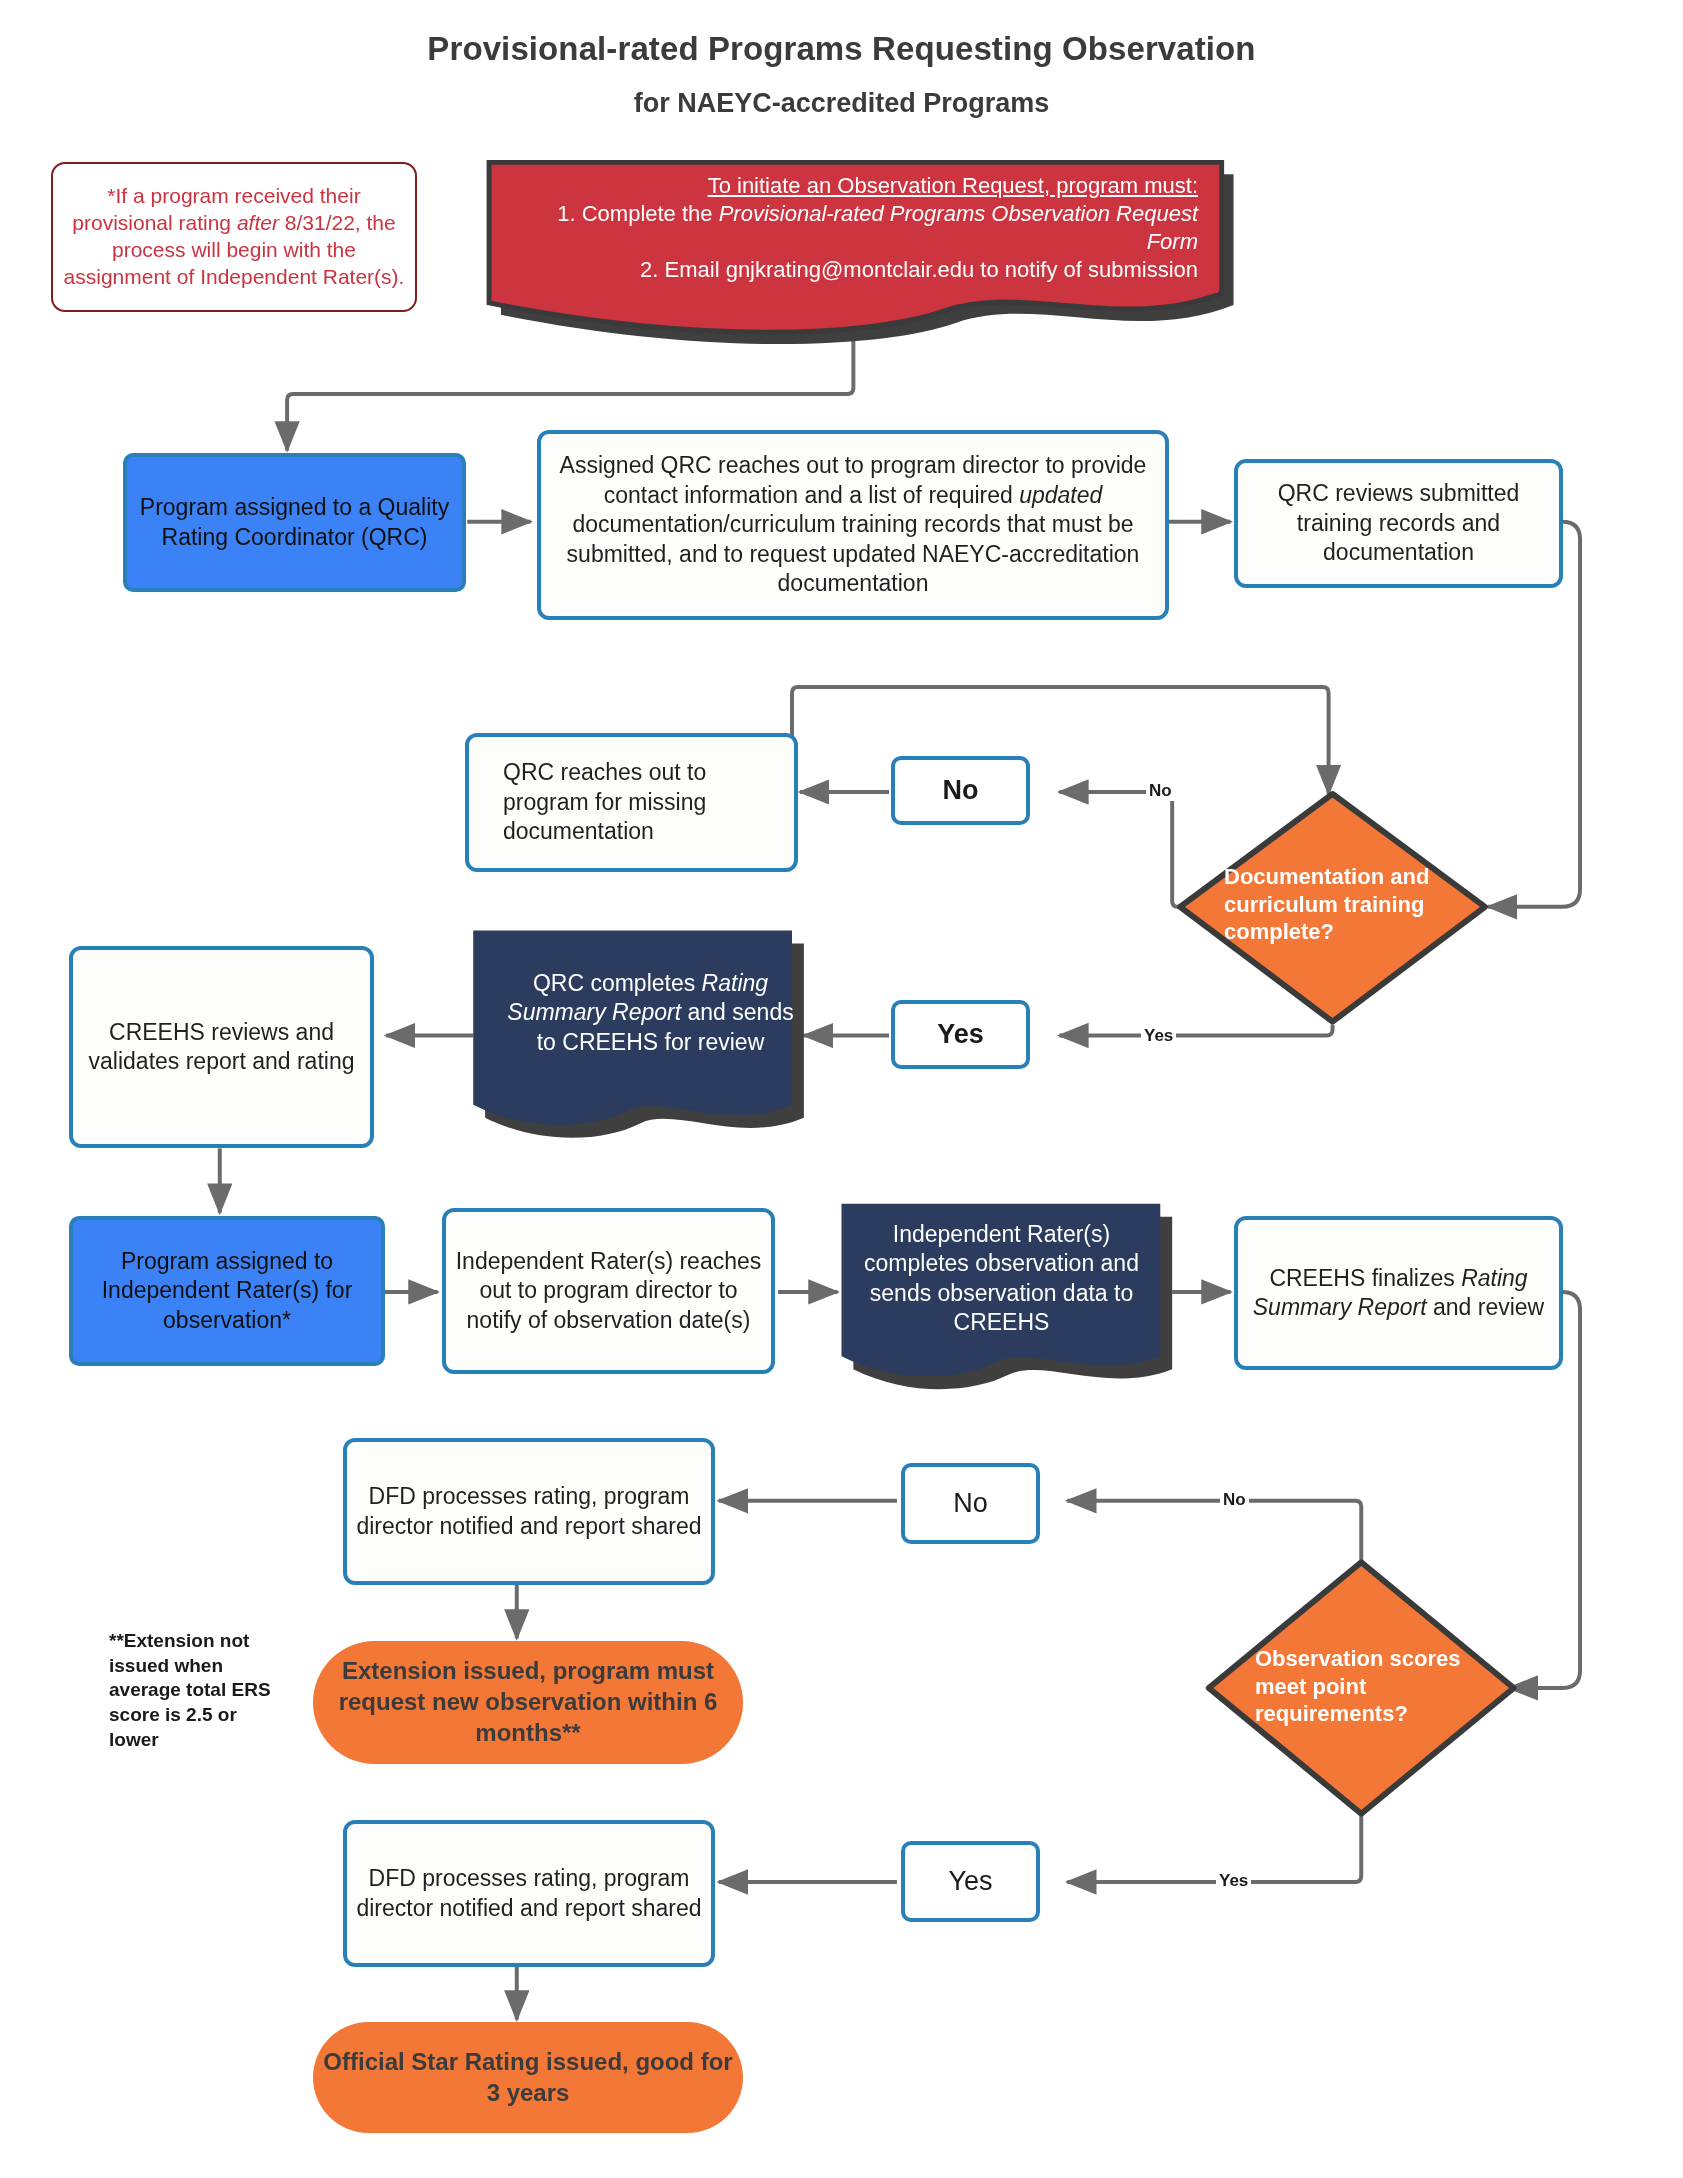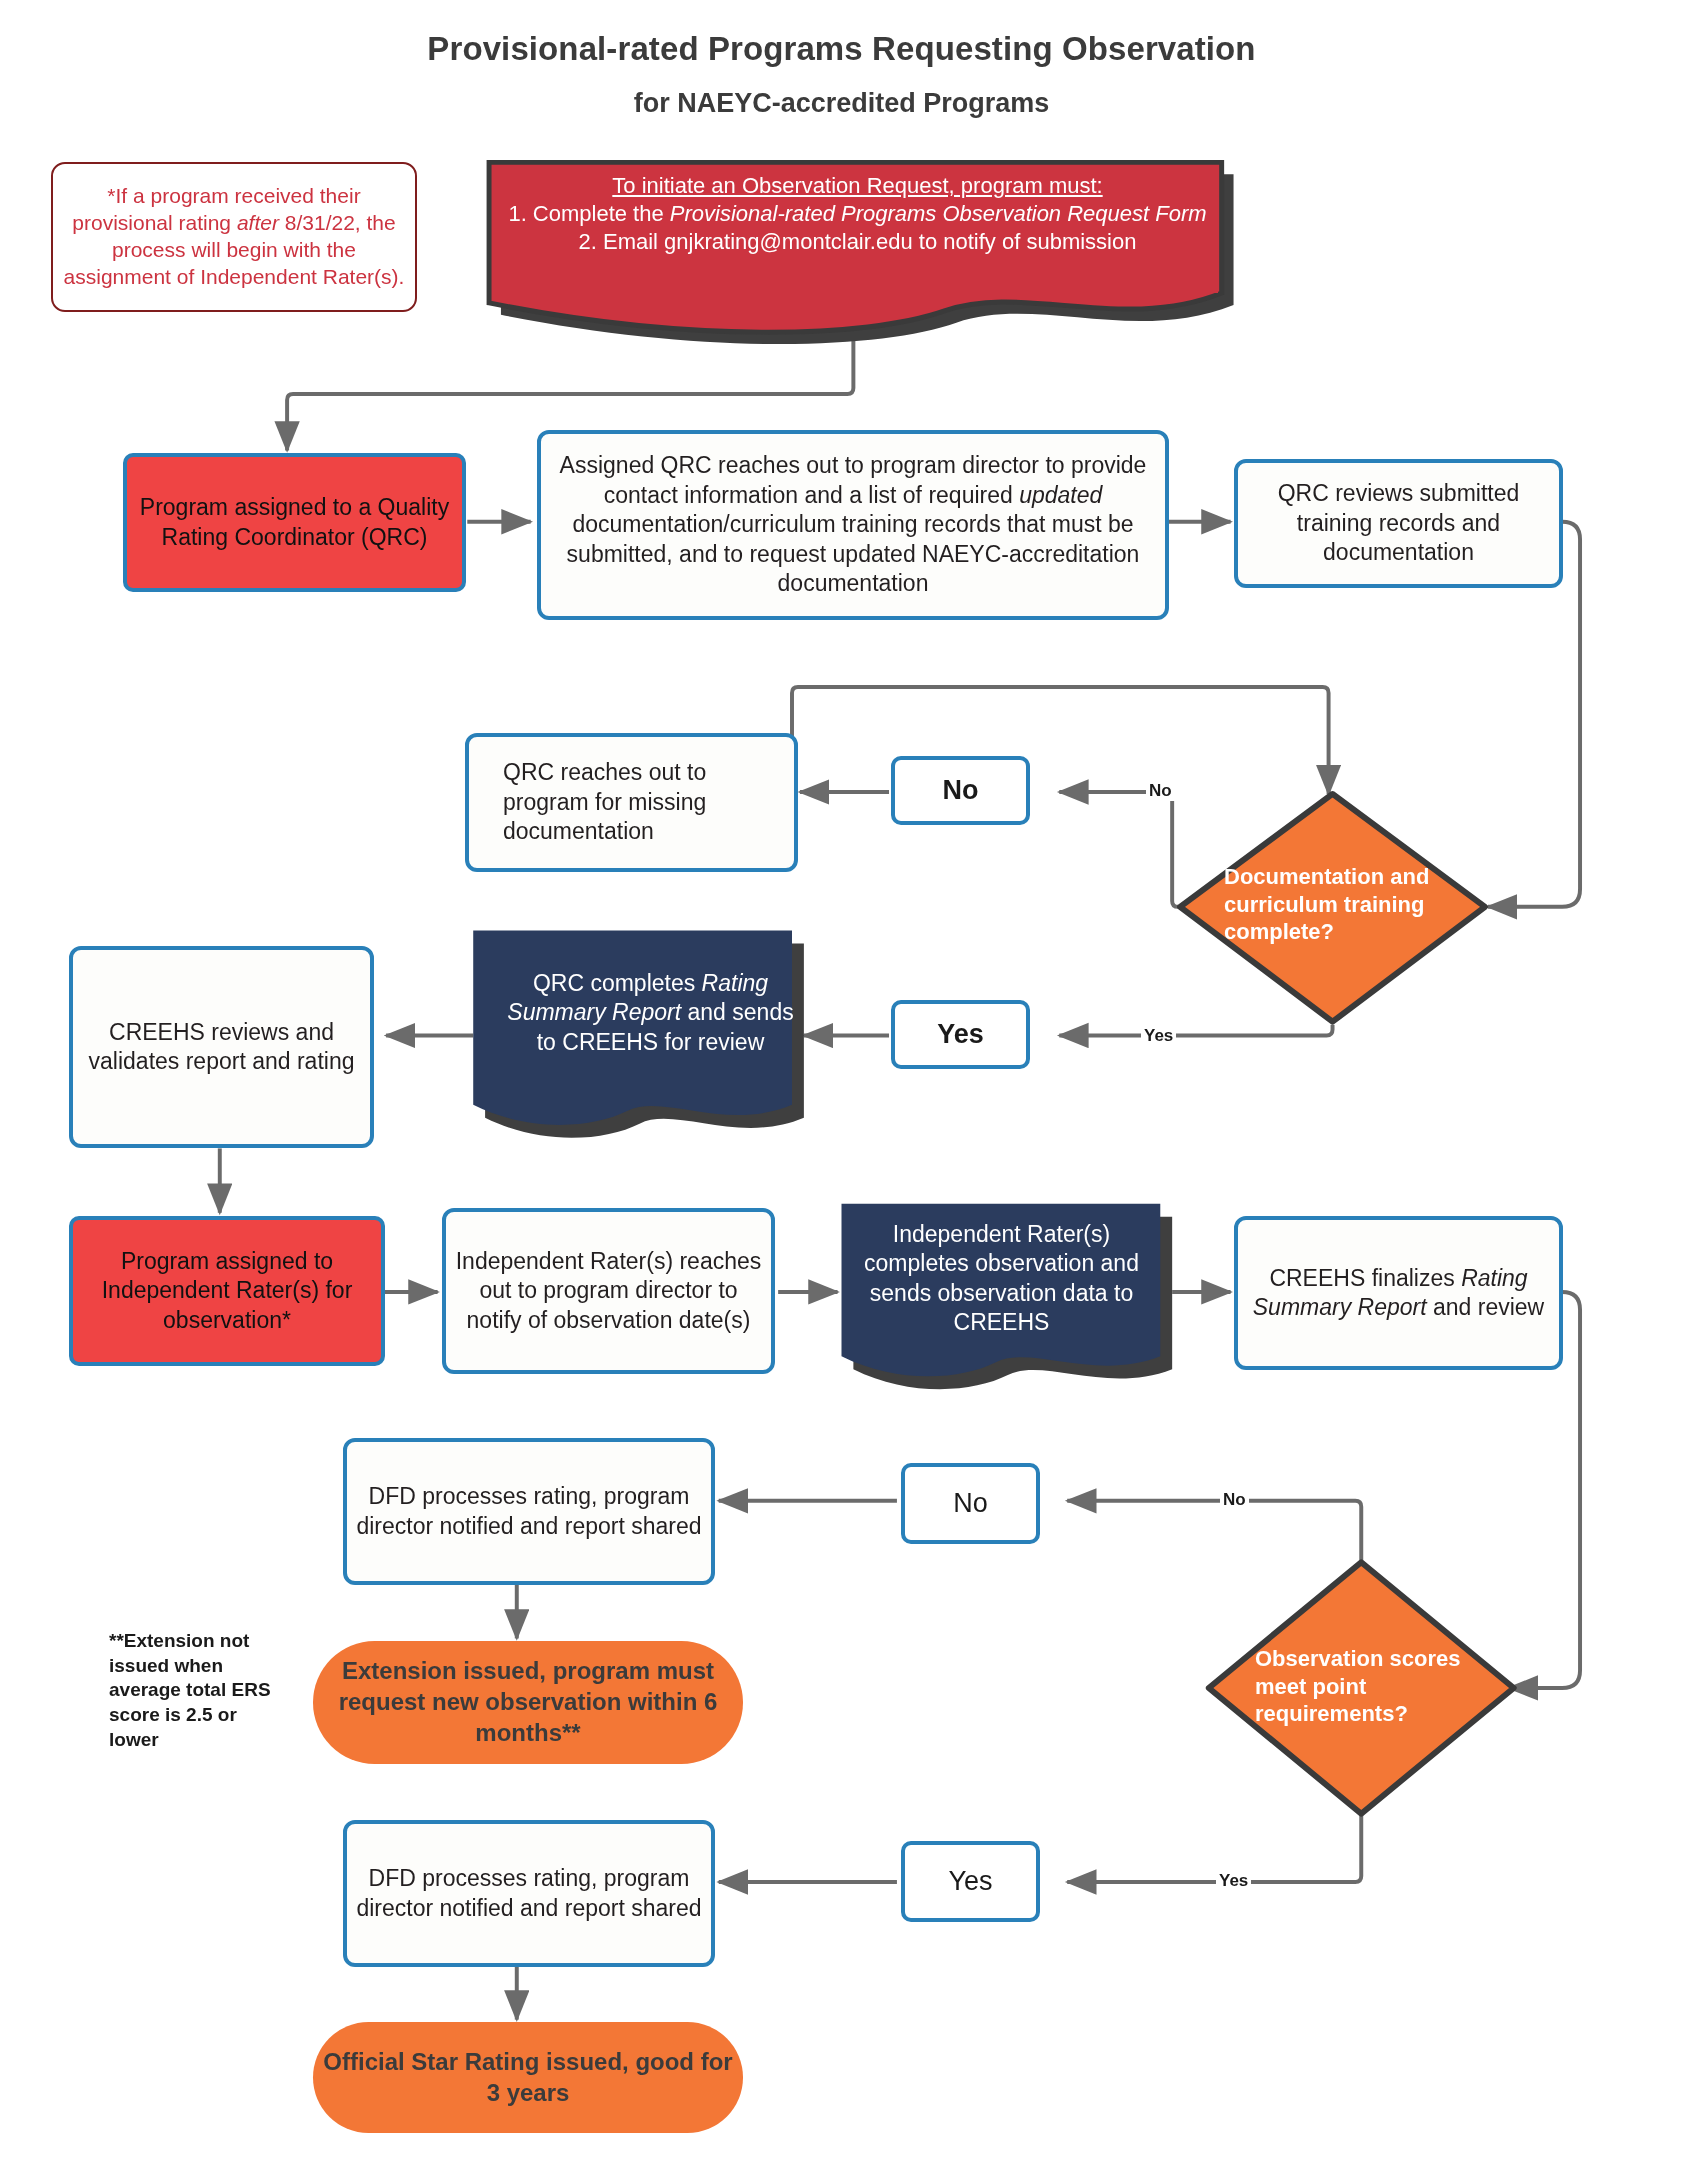--- a/index.html
+++ b/index.html
@@ -12,21 +12,21 @@
   .title-l1{font-size:33px;font-weight:bold;color:#3b3b3b;letter-spacing:0.1px;}
   .title-l2{font-size:27px;font-weight:bold;color:#3b3b3b;margin-top:20px;}
 
   
   .node{position:absolute;box-sizing:border-box;display:flex;align-items:center;
         justify-content:center;text-align:center;line-height:1.28;}
   .node span.txt{display:block;width:100%;padding:0 8px;box-sizing:border-box;}
 
   .proc{background:#fdfdfb;border:4px solid #2980b9;border-radius:12px;
         font-size:23px;color:#231f20;}
-  .green{background:#ef4444;border:4px solid #2980b9;border-radius:10px;
+  .green{background:#3b82f6;border:4px solid #2980b9;border-radius:10px;
          font-size:23px;color:#111111;}
   .navy{background:#2b3c5e;color:#ffffff;font-size:23px;border-radius:4px;}
   .red{background:#cc3440;color:#ffffff;font-size:22px;text-align:left;}
   .note{background:#ffffff;border:2px solid #7f1d1d;border-radius:14px;
         color:#cc3340;font-size:21px;}
   .plainnote{position:absolute;font-size:19px;font-weight:bold;color:#1a1a1a;
              text-align:left;line-height:1.3;}
   .yn{background:#ffffff;border:4px solid #2980b9;border-radius:10px;
       font-size:27px;font-weight:bold;color:#1a1a1a;}
   .pill{background:#f37736;border-radius:69px;font-size:24px;font-weight:bold;
@@ -135,21 +135,21 @@
     </g>
   </svg>
 
   <div class="node note" style="left:51px;top:162px;width:366px;height:150px;">
     <span class="txt">
       <span>*If a program received their provisional rating </span><span class="ital">after</span><span> 8/31/22, the process will begin with the assignment of Independent Rater(s).</span>
     </span>
   </div>
 
   <div class="node red" style="left:495px;top:166px;width:723px;height:127px;align-items:flex-start;">
-    <span class="txt" style="text-align:center;padding:6px 10px 0 12px;">
+    <span class="txt" style="text-align:right;padding:6px 20px 0 12px;">
       <span class="ul">To initiate an Observation Request, program must:</span><br>
       <span>1. Complete the </span><span class="ital">Provisional-rated Programs Observation Request Form</span><br>
       <span>2. Email gnjkrating@montclair.edu to notify of submission</span>
     </span>
   </div>
 
   <div class="node green" style="left:123px;top:453px;width:343px;height:139px;">
     <span class="txt">Program assigned to a Quality Rating Coordinator (QRC)</span>
   </div>
 

